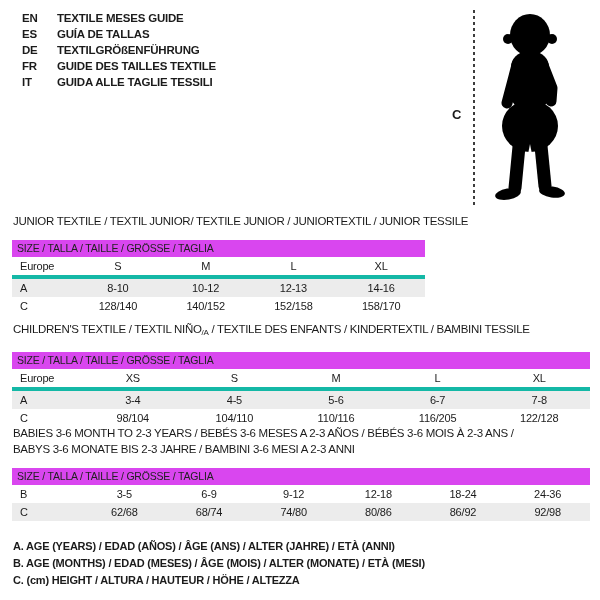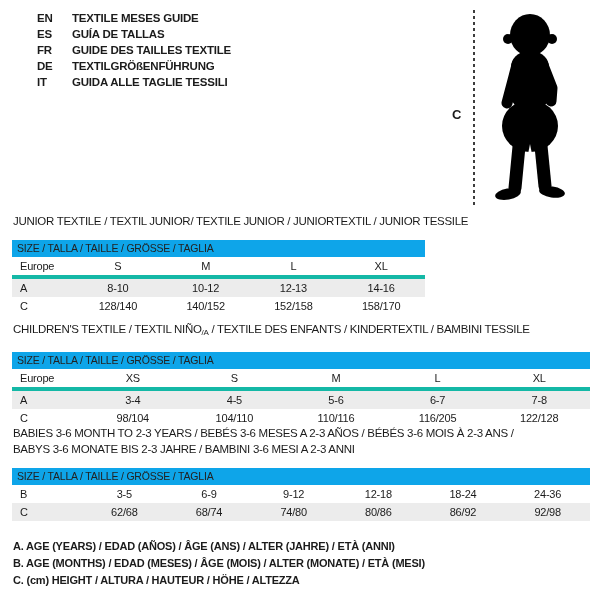--- a/index.html
+++ b/index.html
@@ -2,37 +2,37 @@
 <html><head>
 <meta charset="utf-8">
 <style>
   html,body{margin:0;padding:0;}
   body{
     width:600px;height:600px;position:relative;background:#ffffff;
     font-family:"Liberation Sans","DejaVu Sans",sans-serif;
     color:#1b1b1b;letter-spacing:-0.2px;overflow:hidden;
   }
   
-  .lang-block{position:absolute;left:22px;top:10px;margin-left:15px;}
+  .lang-block{position:absolute;left:22px;top:10px;}
   .lang-row{display:flex;line-height:16px;font-size:11.5px;font-weight:700;}
   .lang-code{width:35px;flex:0 0 35px;}
   
   .measure-line{
     position:absolute;left:473px;top:10px;width:2px;height:196px;
     background:repeating-linear-gradient(to bottom,#3d3d3d 0 3px,transparent 3px 6px);
   }
   .measure-label{position:absolute;left:452px;top:107px;font-size:13px;font-weight:700;}
   .baby-svg{position:absolute;left:482px;top:8px;width:96px;height:198px;}
   
   .sec-title{position:absolute;left:13px;font-size:11.5px;font-weight:400;letter-spacing:-0.3px;white-space:nowrap;}
   .sec-title .subA{font-size:8px;vertical-align:-2px;}
   
   .tbl-wrap{position:absolute;left:12px;}
   .size-bar{
-    height:17px;line-height:17px;background:#0ea5e9;color:#222;
+    height:17px;line-height:17px;background:#d946ef;color:#222;
     font-size:10.5px;padding-left:5px;
   }
   table.size{border-collapse:collapse;table-layout:fixed;font-size:11px;}
   table.size td,table.size th{
     padding:0;height:18px;text-align:center;font-weight:400;vertical-align:middle;
   }
   table.size th:first-child,table.size td:first-child{text-align:left;padding-left:8px;}
   table.size thead th{border-bottom:4px solid #14b8a6;}
   tr.shade{background:#ececec;}
   
@@ -44,26 +44,26 @@
 <div class="lang-block">
   <div class="lang-row">
     <span class="lang-code">EN</span>
     <span>TEXTILE MESES GUIDE</span>
   </div>
   <div class="lang-row">
     <span class="lang-code">ES</span>
     <span>GUÍA DE TALLAS</span>
   </div>
   <div class="lang-row">
+    <span class="lang-code">DE</span>
+    <span>TEXTILGRÖßENFÜHRUNG</span>
+  </div>
+  <div class="lang-row">
     <span class="lang-code">FR</span>
     <span>GUIDE DES TAILLES TEXTILE</span>
-  </div>
-  <div class="lang-row">
-    <span class="lang-code">DE</span>
-    <span>TEXTILGRÖßENFÜHRUNG</span>
   </div>
   <div class="lang-row">
     <span class="lang-code">IT</span>
     <span>GUIDA ALLE TAGLIE TESSILI</span>
   </div>
 </div>
 
 <div class="measure-line"></div>
 <div class="measure-label">C</div>
 <svg class="baby-svg" viewBox="0 0 96 198" aria-hidden="true">

